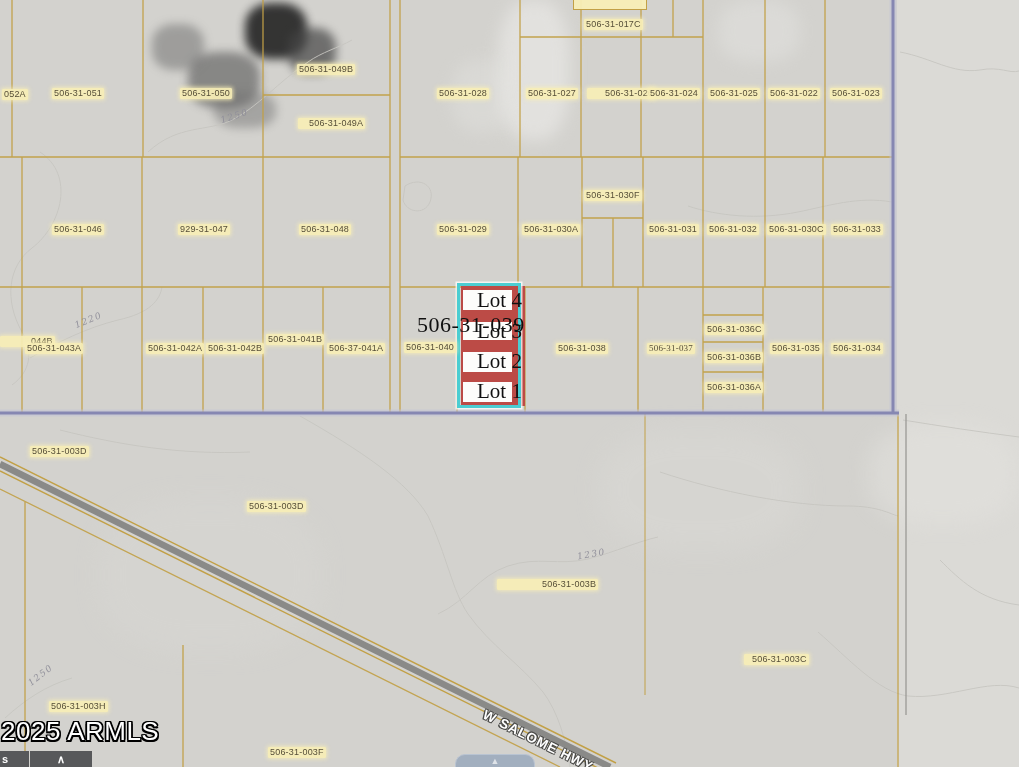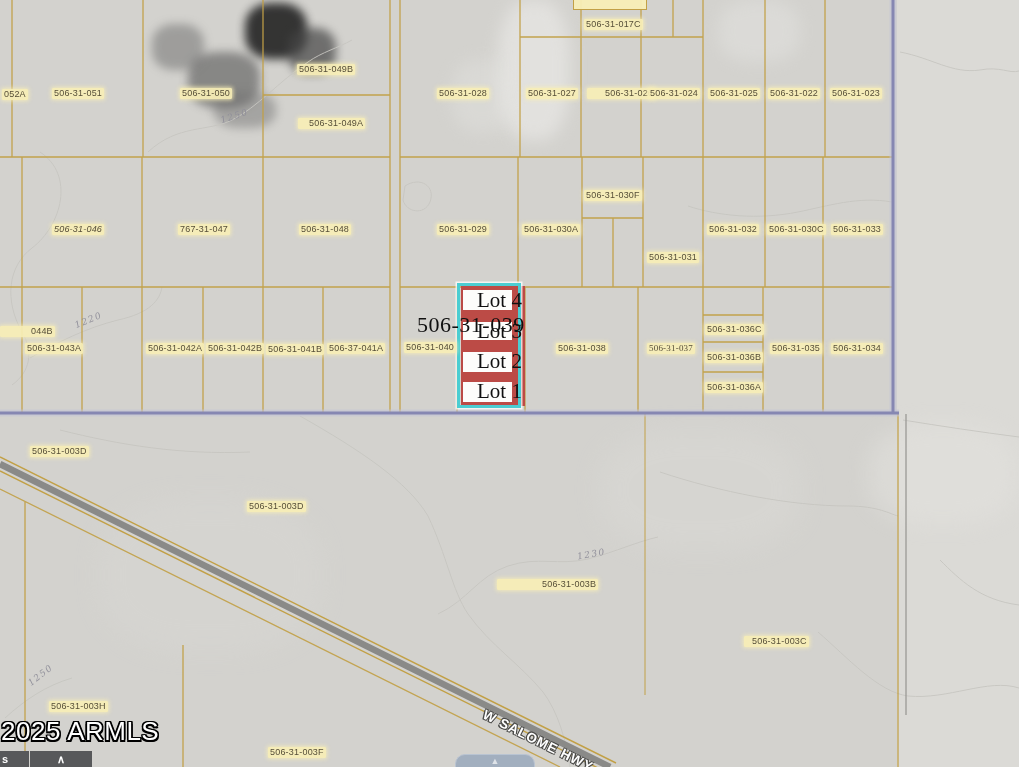--- a/index.html
+++ b/index.html
@@ -166,48 +166,48 @@
       <span class="parcel-label" style="left: 297px; top: 64px;">506-31-049B</span>
       <span class="parcel-label" style="left: 298px; top: 118px; padding-left: 11px;">506-31-049A</span>
       <span class="parcel-label" style="left: 584px; top: 19px;">506-31-017C</span>
       <span class="parcel-label" style="left: 437px; top: 88px;">506-31-028</span>
       <span class="parcel-label" style="left: 526px; top: 88px; text-align: center;">506-31-027</span>
       <span class="parcel-label" style="left: 587px; top: 88px; padding-left: 18px;">506-31-026</span>
       <span class="parcel-label" style="left: 648px; top: 88px;">506-31-024</span>
       <span class="parcel-label" style="left: 708px; top: 88px;">506-31-025</span>
       <span class="parcel-label" style="left: 768px; top: 88px;">506-31-022</span>
       <span class="parcel-label" style="left: 830px; top: 88px;">506-31-023</span>
-      <span class="parcel-label" style="left: 52px; top: 224px; font-style: italic;">506-31-046</span>
-      <span class="parcel-label" style="left: 178px; top: 224px;">767-31-047</span>
+      <span class="parcel-label" style="left: 52px; top: 224px;">506-31-046</span>
+      <span class="parcel-label" style="left: 178px; top: 224px;">929-31-047</span>
       <span class="parcel-label" style="left: 299px; top: 224px;">506-31-048</span>
       <span class="parcel-label" style="left: 437px; top: 224px;">506-31-029</span>
       <span class="parcel-label" style="left: 522px; top: 224px;">506-31-030A</span>
       <span class="parcel-label" style="left: 584px; top: 190px;">506-31-030F</span>
-      <span class="parcel-label" style="left: 647px; top: 224px; margin-top: 28px;">506-31-031</span>
+      <span class="parcel-label" style="left: 647px; top: 224px;">506-31-031</span>
       <span class="parcel-label" style="left: 707px; top: 224px;">506-31-032</span>
       <span class="parcel-label" style="left: 767px; top: 224px;">506-31-030C</span>
       <span class="parcel-label" style="left: 831px; top: 224px;">506-31-033</span>
-      <span class="parcel-label" style="left: 0px; top: 326px; padding-left: 31px;">044B</span>
+      <span class="parcel-label" style="left: 0px; top: 336px; padding-left: 31px;">044B</span>
       <span class="parcel-label" style="left: 25px; top: 343px;">506-31-043A</span>
       <span class="parcel-label" style="left: 146px; top: 343px;">506-31-042A</span>
       <span class="parcel-label" style="left: 206px; top: 343px; text-align: right;">506-31-042B</span>
-      <span class="parcel-label" style="left: 266px; top: 344px;">506-31-041B</span>
+      <span class="parcel-label" style="left: 266px; top: 334px;">506-31-041B</span>
       <span class="parcel-label" style="left: 327px; top: 343px;">506-37-041A</span>
       <span class="parcel-label" style="left: 404px; top: 342px;">506-31-040</span>
       <span class="parcel-label" style="left: 556px; top: 343px;">506-31-038</span>
       <span class="parcel-label" style="left: 647px; top: 343px; font-family: Liberation Serif, serif;">506-31-037</span>
       <span class="parcel-label" style="left: 705px; top: 324px;">506-31-036C</span>
       <span class="parcel-label" style="left: 705px; top: 352px;">506-31-036B</span>
       <span class="parcel-label" style="left: 705px; top: 382px;">506-31-036A</span>
       <span class="parcel-label" style="left: 770px; top: 343px;">506-31-035</span>
       <span class="parcel-label" style="left: 831px; top: 343px;">506-31-034</span>
       <span class="parcel-label" style="left: 30px; top: 446px;">506-31-003D</span>
       <span class="parcel-label" style="left: 247px; top: 501px;">506-31-003D</span>
       <span class="parcel-label" style="left: 497px; top: 579px; padding-left: 45px;">506-31-003B</span>
-      <span class="parcel-label" style="left: 744px; top: 636px; padding-left: 8px;">506-31-003C</span>
+      <span class="parcel-label" style="left: 744px; top: 654px; padding-left: 8px;">506-31-003C</span>
       <span class="parcel-label" style="left: 49px; top: 701px;">506-31-003H</span>
       <span class="parcel-label" style="left: 259px; top: 747px; margin-left: 9px;">506-31-003F</span>
       <span class="contour-label" style="left: 220px; top: 111px; transform: rotate(-18deg);">1250</span>
       <span class="contour-label" style="left: 74px; top: 315px; transform: rotate(-22deg);">1220</span>
       <span class="contour-label" style="left: 577px; top: 549px; transform: rotate(-10deg);">1230</span>
       <span class="contour-label" style="left: 26px; top: 670px; transform: rotate(-38deg);">1250</span>
     </div>
   <div id="cut-label"></div>
 
   <div id="road-label">W SALOME HWY</div>

